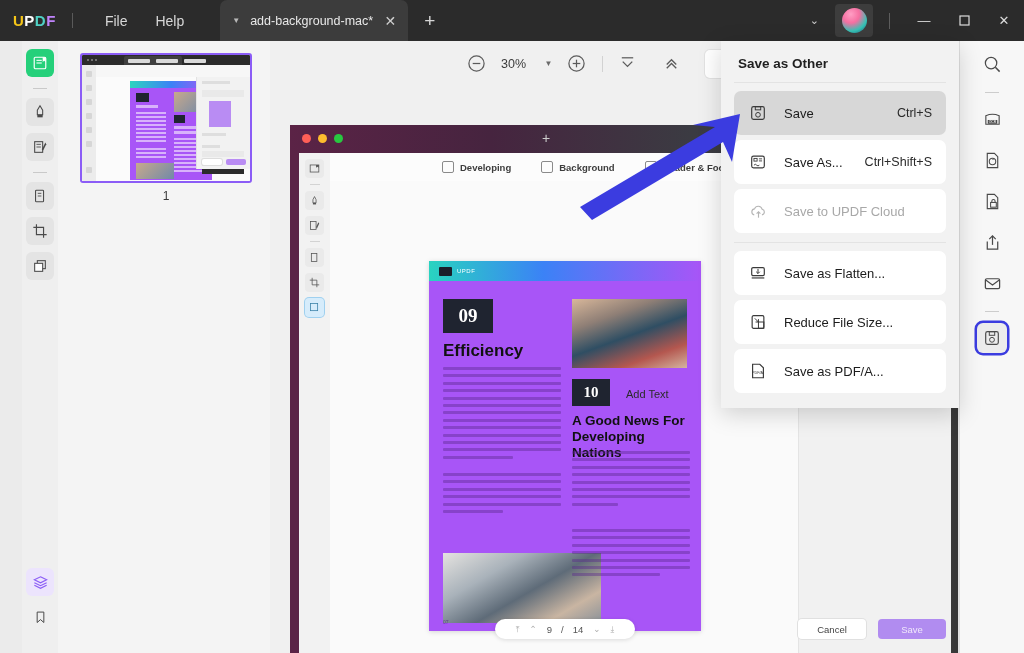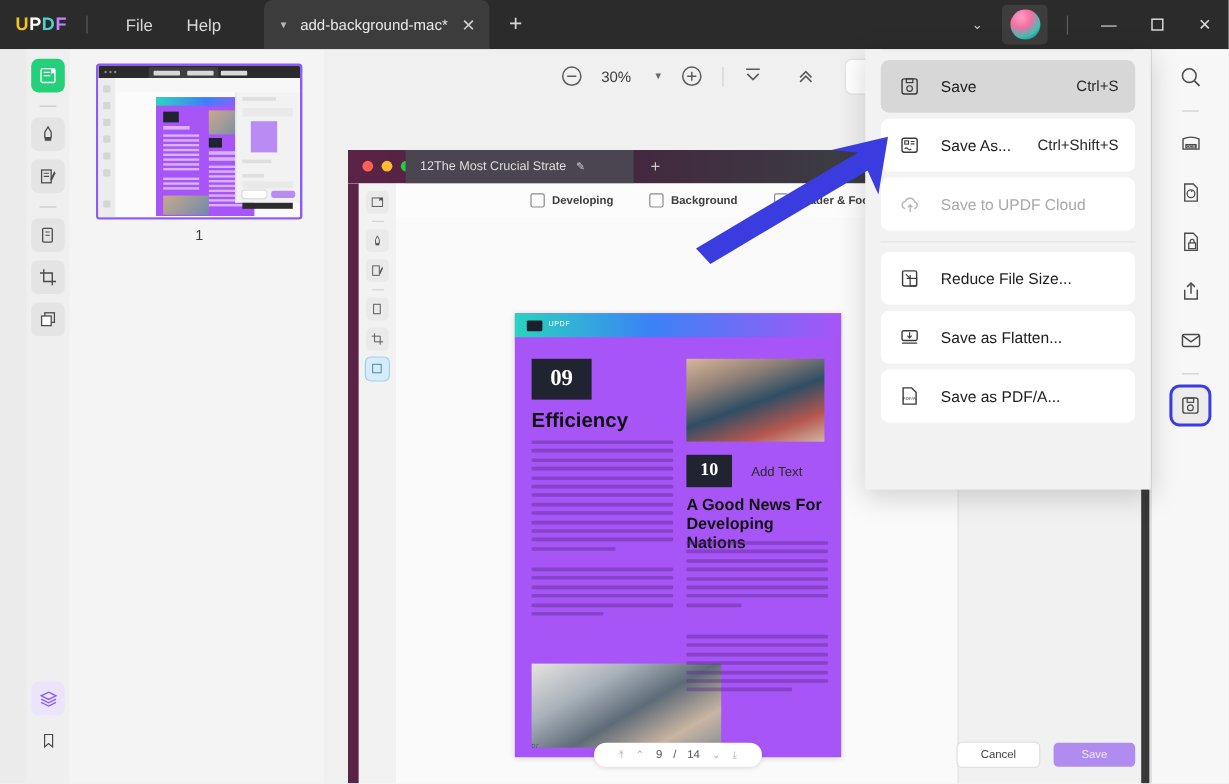--- a/index.html
+++ b/index.html
@@ -384,24 +384,20 @@
       <div class="pagebox">1 / 1</div>
     </div>
 
     <div class="shot">
       <div class="mac-title">
         <div class="mac-dots">
           <div class="mac-dot" style="background:#ff5f57"></div>
           <div class="mac-dot" style="background:#febc2e"></div>
           <div class="mac-dot" style="background:#28c840"></div>
         </div>
-        <div class="mac-tab">
-          <span class="mac-tab-title">12The Most Crucial Strate</span>
-          <span class="mac-pencil">✎</span>
-        </div>
         <div class="mac-plus">+</div>
       </div>
 
       <div class="mac-body">
         <div class="mac-rail">
           <div class="mac-rico">
             <svg width="11" height="11" viewBox="0 0 14 14">
                 <rect x="1.5" y="2.5" width="11" height="9" fill="none" stroke="#555" stroke-width="1"></rect>
                 <path d="M9 2.5 L12.5 2.5 L12.5 6 L10.7 4.7 L9 6 Z" fill="#555"></path>
               </svg>
@@ -586,20 +582,21 @@
     <div class="rr-ico boxed">
       <svg width="18" height="18" viewBox="0 0 20 20">
           <rect x="3" y="3" width="14" height="14" rx="2" fill="none" stroke="#4a4a4a" stroke-width="1.3"></rect>
           <rect x="7" y="3" width="6" height="4" fill="none" stroke="#4a4a4a" stroke-width="1.1"></rect>
           <circle cx="10" cy="12" r="2.7" fill="none" stroke="#4a4a4a" stroke-width="1.1"></circle>
         </svg>
     </div>
   </div>
 
   <div class="popup">
+    <div class="popup-title">Save as Other</div>
     <div class="popup-sep"></div>
 
     <div class="mi hl">
       <span class="mi-ico">
         <svg width="18" height="18" viewBox="0 0 20 20">
             <rect x="3" y="3" width="14" height="14" rx="2" fill="none" stroke="#3a3a3a" stroke-width="1.3"></rect>
             <rect x="7" y="3" width="6" height="3.5" fill="none" stroke="#3a3a3a" stroke-width="1.1"></rect>
             <circle cx="10" cy="12" r="2.6" fill="none" stroke="#3a3a3a" stroke-width="1.1"></circle>
           </svg>
       </span>
@@ -631,40 +628,40 @@
       </span>
       <span>Save to UPDF Cloud</span>
       <span class="mi-short"></span>
     </div>
 
     <div class="popup-sep" style="margin-top:9px"></div>
 
     <div class="mi">
       <span class="mi-ico">
         <svg width="18" height="18" viewBox="0 0 20 20">
+            <rect x="3" y="4" width="14" height="9" rx="1.5" fill="none" stroke="#3a3a3a" stroke-width="1.3"></rect>
+            <line x1="10" y1="5.5" x2="10" y2="10.5" stroke="#3a3a3a" stroke-width="1.1"></line>
+            <path d="M8 8.6 L10 10.6 L12 8.6" fill="none" stroke="#3a3a3a" stroke-width="1.1"></path>
+            <line x1="3" y1="15.5" x2="17" y2="15.5" stroke="#3a3a3a" stroke-width="1.3"></line>
+          </svg>
+      </span>
+      <span>Save as Flatten...</span>
+      <span class="mi-short"></span>
+    </div>
+
+    <div class="mi">
+      <span class="mi-ico">
+        <svg width="18" height="18" viewBox="0 0 20 20">
             <rect x="3.5" y="3" width="13" height="14" rx="1.5" fill="none" stroke="#3a3a3a" stroke-width="1.3"></rect>
             <path d="M6.5 6 L10.5 10" fill="none" stroke="#3a3a3a" stroke-width="1.1"></path>
             <path d="M10.5 6.8 L10.5 10 L7.3 10" fill="none" stroke="#3a3a3a" stroke-width="1.1"></path>
             <rect x="10.5" y="10" width="6" height="7" fill="none" stroke="#3a3a3a" stroke-width="1.1"></rect>
           </svg>
       </span>
       <span>Reduce File Size...</span>
-      <span class="mi-short"></span>
-    </div>
-
-    <div class="mi">
-      <span class="mi-ico">
-        <svg width="18" height="18" viewBox="0 0 20 20">
-            <rect x="3" y="4" width="14" height="9" rx="1.5" fill="none" stroke="#3a3a3a" stroke-width="1.3"></rect>
-            <line x1="10" y1="5.5" x2="10" y2="10.5" stroke="#3a3a3a" stroke-width="1.1"></line>
-            <path d="M8 8.6 L10 10.6 L12 8.6" fill="none" stroke="#3a3a3a" stroke-width="1.1"></path>
-            <line x1="3" y1="15.5" x2="17" y2="15.5" stroke="#3a3a3a" stroke-width="1.3"></line>
-          </svg>
-      </span>
-      <span>Save as Flatten...</span>
       <span class="mi-short"></span>
     </div>
 
     <div class="mi">
       <span class="mi-ico">
         <svg width="18" height="18" viewBox="0 0 20 20">
             <path d="M4 2.5 L12 2.5 L16 6.5 L16 17.5 L4 17.5 Z" fill="none" stroke="#3a3a3a" stroke-width="1.3"></path>
             <text x="9.5" y="13.5" font-size="4.2" fill="#3a3a3a" text-anchor="middle" font-family="Liberation Sans">PDF/A</text>
           </svg>
       </span>

